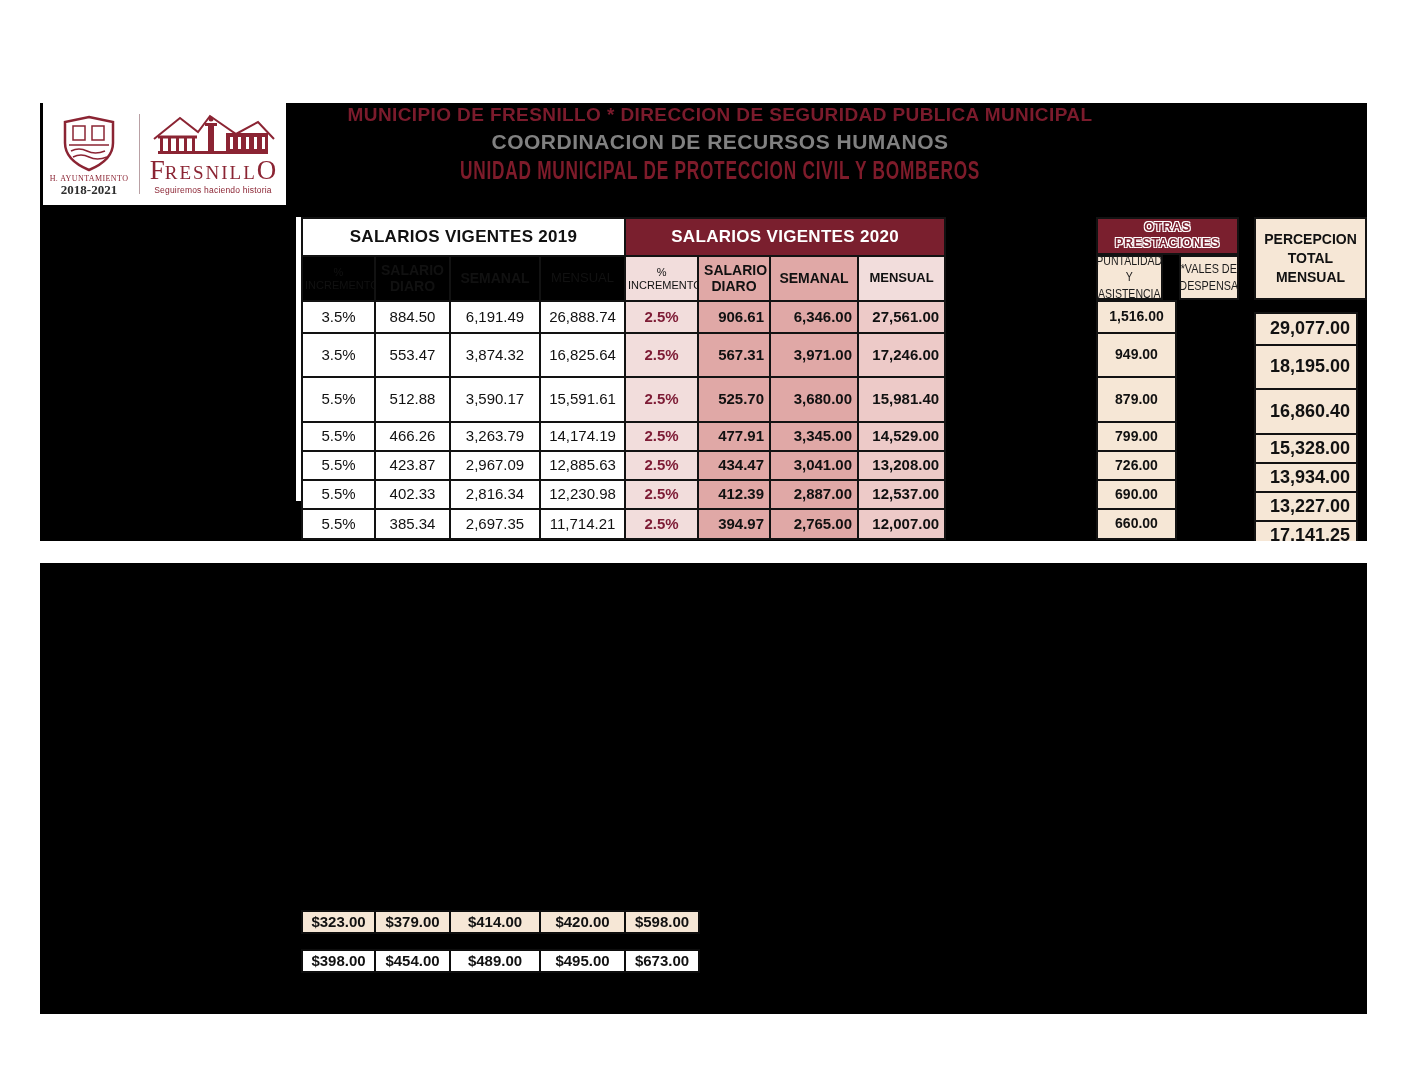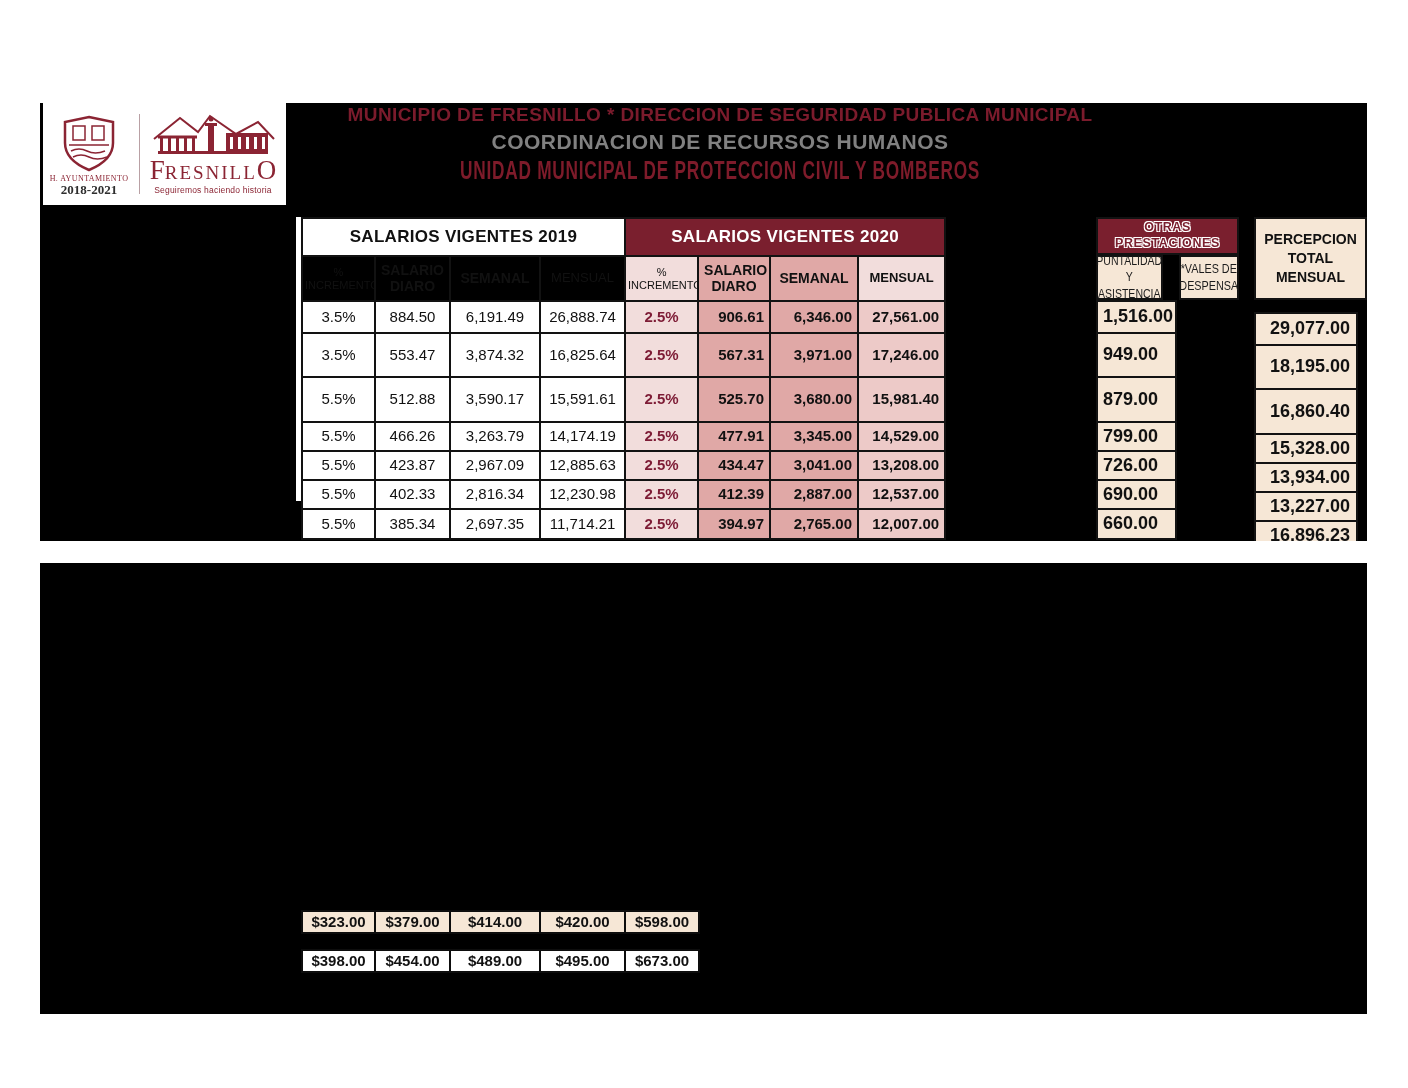--- a/index.html
+++ b/index.html
@@ -63,21 +63,21 @@
          border:2px solid #121212;box-sizing:border-box;display:flex;align-items:center;justify-content:center;overflow:visible;}
   .punt-h{left:1096px;width:67px;}
   .vales-h{left:1179px;width:60px;}
   .cond{display:inline-block;text-align:center;font-size:13.5px;line-height:1.2;color:#1c1c1c;}
   .punt-h .cond{width:100px;transform:scaleX(.78);}
   .vales-h .cond{width:76px;transform:scaleX(.8);}
   .perc-h{position:absolute;left:1254px;top:217px;width:113px;height:83px;background:var(--cream,#f6e7d6);
          border:2px solid #121212;box-sizing:border-box;display:flex;align-items:center;justify-content:center;
          text-align:center;font-size:14px;font-weight:bold;line-height:1.35;}
   .punt{left:1096px;top:300px;width:81px;}
-  .punt td{font-size:18px;font-weight:bold;text-align:left;background:var(--cream,#f6e7d6);}
+  .punt td{font-size:14px;font-weight:bold;text-align:center;background:var(--cream,#f6e7d6);}
   .perc{left:1254px;top:300px;width:104px;margin-top:12px;}
   .perc td{font-size:18px;font-weight:bold;text-align:right;background:var(--cream,#f6e7d6);padding:0 6px;}
 
   
   .band{position:absolute;left:40px;top:541px;width:1327px;height:22px;background:#fff;}
 
   
   .strip{width:399px;}
   .strip td{font-size:15px;font-weight:bold;text-align:center;height:20px;padding:0 2px;border:2px solid #0d0d0d;}
   .stripA{left:301px;top:910px;}
@@ -291,21 +291,21 @@
       <tr class="tr4">
           <td>15,328.00</td>
         </tr>
       <tr class="tr5">
           <td>13,934.00</td>
         </tr>
       <tr class="tr6">
           <td>13,227.00</td>
         </tr>
       <tr class="tr7">
-          <td>16,896.23</td>
+          <td>17,141.25</td>
         </tr>
     </tbody>
   </table>
 
   <div class="band"></div>
 
   <table class="strip stripA">
     <colgroup>
         <col style="width:73px">
         <col style="width:75px">

